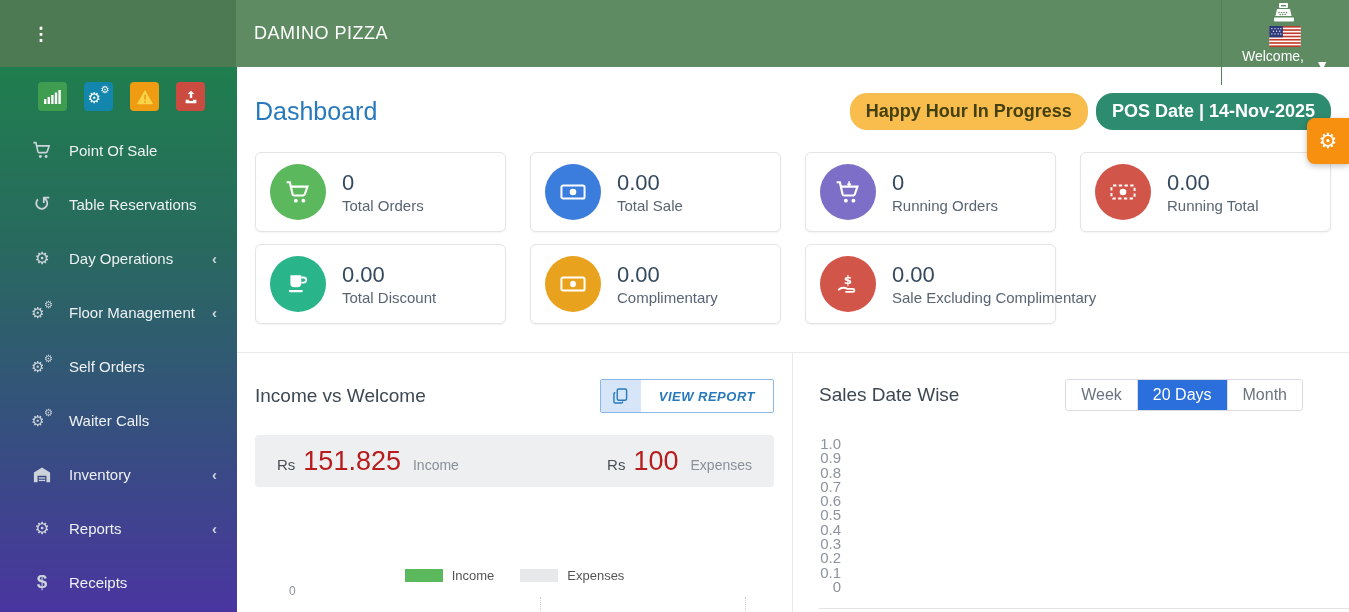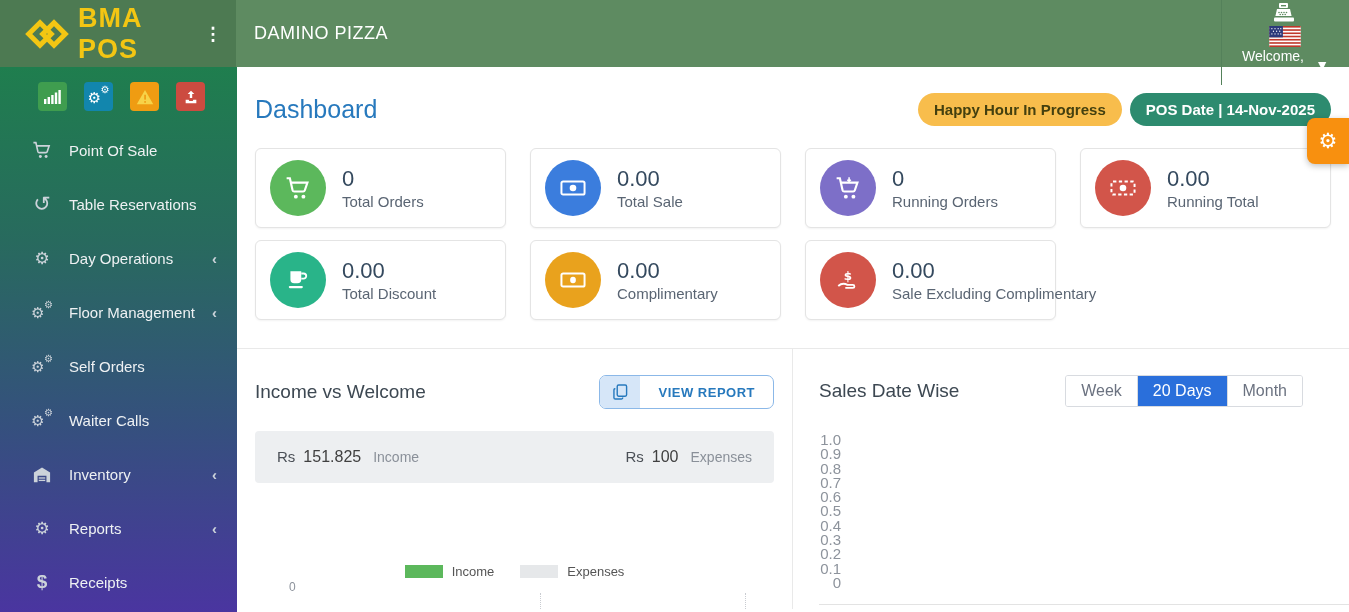--- a/index.html
+++ b/index.html
@@ -33,48 +33,48 @@
   .gear-glyph { font-size:18px; line-height:1; }
   .gear-duo { position:relative; display:inline-block; width:22px; height:20px; }
   .gear-duo .g1 { position:absolute; left:0; top:2px; font-size:15px; }
   .gear-duo .g2 { position:absolute; right:0; top:-3px; font-size:10px; }
 
   
   .main { position:absolute; top:67px; left:237px; right:0; bottom:0; background:#fff; overflow:hidden; }
   .page-head { display:flex; align-items:center; padding:26px 18px 0 18px; }
   .page-title { color:#2779bd; font-size:25px; font-weight:500; flex:1; }
   .badges { display:flex; gap:8px; }
-  .badge { border-radius:17px; padding:8px 16px; font-size:15px; font-weight:bold; white-space:nowrap; }
+  .badge { border-radius:17px; padding:8px 16px; font-size:18px; font-weight:bold; white-space:nowrap; }
   .badge-amber { background:#f8bd4c; color:#44400f; }
   .badge-green { background:#2d8b6f; color:#fff; }
   .gear-fab { position:absolute; top:51px; right:0; width:42px; height:46px; background:#f8900f; border:none; border-radius:8px 0 0 8px; color:#fff; font-size:21px; display:flex; align-items:center; justify-content:center; cursor:pointer; box-shadow:0 2px 6px rgba(0,0,0,.25); z-index:8; }
 
   .stats { display:grid; grid-template-columns:repeat(4,251px); column-gap:24px; row-gap:12px; padding:22px 18px 0 18px; }
   .stat-card { height:80px; border:1px solid #e4e4e4; border-radius:6px; box-shadow:0 1px 2px rgba(0,0,0,.05); display:flex; align-items:center; padding:0 14px; background:#fff; }
   .stat-icon { width:56px; height:56px; border-radius:50%; flex:0 0 56px; display:flex; align-items:center; justify-content:center; }
   .si-green { background:#5cb85c; } .si-blue { background:#3b7ddd; } .si-purple { background:#7d6fc8; }
   .si-red { background:#d2554a; } .si-teal { background:#29b489; } .si-amber { background:#e9a21d; }
   .stat-text { margin-left:16px; min-width:0; }
   .stat-value { color:#34495e; font-size:22px; line-height:1.2; }
   .stat-label { color:#5a6573; font-size:15px; white-space:nowrap; }
 
   .hr-divider { border:none; border-top:1px solid #e9e9e9; margin-top:28px; }
 
   .charts-row { display:flex; height:260px; }
   .panel-left { width:556px; border-right:1px solid #e9e9e9; padding:26px 18px 0 18px; position:relative; }
   .panel-right { flex:1; padding:26px 20px 0 26px; position:relative; }
   .panel-head { display:flex; align-items:center; }
   .panel-title { color:#3d4852; font-size:19px; flex:1; }
-  .view-report { display:flex; align-items:stretch; border:1px solid #8bb8e8; border-radius:7px; background:#fff; cursor:pointer; overflow:hidden; height:34px; }
+  .view-report { display:flex; align-items:stretch; border:1px solid #8bb8e8; border-radius:2px; background:#fff; cursor:pointer; overflow:hidden; height:34px;font-style:italic; }
   .vr-iconbox { background:#d6e6f8; width:40px; display:flex; align-items:center; justify-content:center; }
   .vr-label { display:flex; align-items:center; padding:0 18px; color:#2779bd; font-size:13px; font-weight:bold; letter-spacing:.5px; }
   .summary-bar { margin-top:22px; background:#edeff1; border-radius:4px; height:52px; display:flex; align-items:center; justify-content:space-between; padding:0 22px; }
   .sum-group { display:flex; align-items:baseline; gap:8px; }
   .sum-cur { color:#4a4f56; font-size:15px; }
-  .sum-val { color:#404040; font-size:16px; }
+  .sum-val { color:#b91c1c; font-size:27px; }
   .sum-label { color:#8a9099; font-size:14px; margin-left:4px; }
   .ie-legend { position:absolute; top:215px; left:0; right:0; display:flex; justify-content:center; gap:26px; }
   .leg-item { display:flex; align-items:center; gap:9px; color:#555; font-size:13px; }
   .leg-swatch { width:38px; height:13px; display:inline-block; }
   .ls-income { background:#5cb85c; } .ls-expenses { background:#e6e8ea; }
   .ie-zero { position:absolute; top:231px; left:52px; color:#8d939c; font-size:12px; }
   .ie-grid { position:absolute; bottom:0; height:16px; border-left:1px dotted #c9ccd1; }
   .ie-g1 { left:303px; } .ie-g2 { left:508px; }
 
   .range-group { display:flex; border:1px solid #d8dbe0; border-radius:3px; overflow:hidden; margin-right:26px; }
@@ -87,31 +87,20 @@
 
   svg { display:block; }
 </style>
 </head>
 <body>
 
 <div class="app">
 
   <div class="header">
     <div class="logo-zone">
-      <div class="logo">
-        <span>
-          <svg width="46" height="30" viewBox="0 0 46 30">
-            <g fill="none" stroke="#f3c613" stroke-width="5">
-              <rect x="8" y="7" width="16" height="16" transform="rotate(45 16 15)"></rect>
-              <rect x="22" y="7" width="16" height="16" transform="rotate(45 30 15)"></rect>
-            </g>
-          </svg>
-        </span>
-        <span class="logo-text">BMA POS</span>
-      </div>
       <span class="kebab">⋮</span>
     </div>
     <div class="header-main">
       <span class="branch-name">DAMINO PIZZA</span>
     </div>
     <div class="header-right">
       <div class="hdr-box">
         <span>
           <svg width="26" height="26" viewBox="0 0 26 26" fill="#fff">
             <rect x="7" y="3" width="9" height="5" rx="1"></rect>

